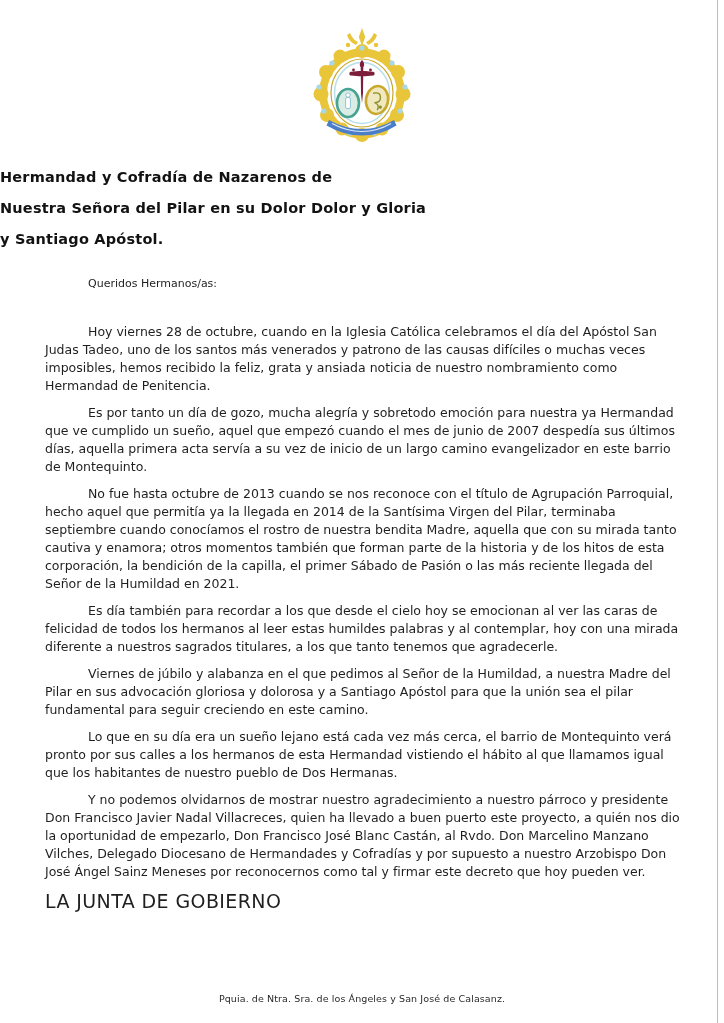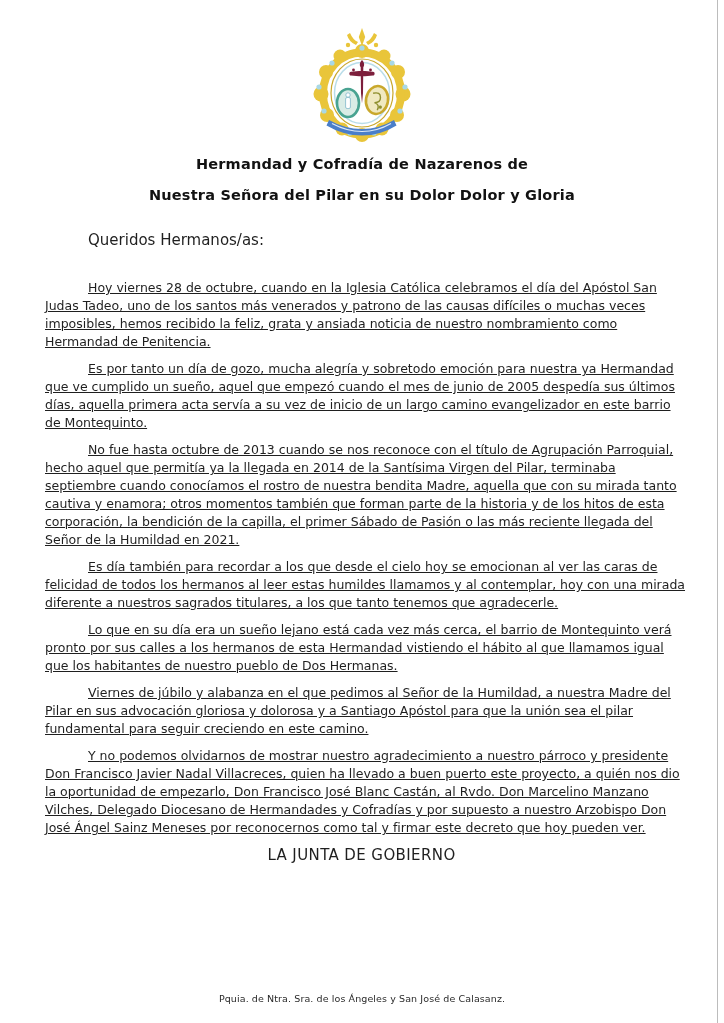--- a/index.html
+++ b/index.html
@@ -13,54 +13,53 @@
   }
   .scan-edge {
     position: absolute; top: 0; right: 6px;
     width: 1px; height: 100%;
     background: #bcbcbc;
   }
   .emblem-wrap { padding-top: 27px; text-align: center; }
   .emblem { display: inline-block; }
 
   .title-block {
-    margin-top: 2px;
-    text-align: center;
+    margin-top: 15px;
+    text-align: left;
     font-weight: bold;
     font-size: 14.5px;
     line-height: 31px;
     color: #121212;
     letter-spacing: 0.2px;
   }
 
   .content { padding: 0 38px 0 45px; }
 
   .greeting {
     margin-top: 20px;
     padding-left: 43px;
-    font-size: 15px;
+    font-size: 11px;
     line-height: 18px;
   }
 
   p.para {
     margin: 9px 0 0 0;
     font-size: 12.5px;
     line-height: 18px;
     text-indent: 43px;
     text-align: left;
     color: #1f1f1f;
-    text-decoration: underline;
   }
   p.para.first { margin-top: 30px; }
 
   .signature {
     margin-top: 9px;
     padding-right: 8px;
-    text-align: center;
-    font-size: 15px;
+    text-align: left;
+    font-size: 19px;
     letter-spacing: 0.4px;
     color: #1f1f1f;
   }
 
   .footer {
     position: absolute;
     top: 993px; left: 0; right: 0;
     display: flex;
     justify-content: center;
     gap: 13px;
@@ -138,31 +137,32 @@
     <g>
       <path d="M28 93 q16 9 33 9 q17 0 32 -9 l2.5 5.5 q-16 10 -34.5 10 q-18.5 0 -35.5 -10 Z" fill="#4a7ec9"></path>
       <path d="M31 96.5 q15 8 30 8 q15 0 29 -8" fill="none" stroke="#dbe8f8" stroke-width="1.2"></path>
     </g>
   </svg>
 </div>
 
 <div class="title-block">
   <div>Hermandad y Cofradía de Nazarenos de</div>
   <div>Nuestra Señora del Pilar en su Dolor Dolor y Gloria</div>
+  <div>y Santiago Apóstol.</div>
 </div>
 
 <div class="content">
   <div class="greeting">Queridos Hermanos/as:</div>
 
   <p class="para first">Hoy viernes 28 de octubre, cuando en la Iglesia Católica celebramos el día del Apóstol San Judas Tadeo, uno de los santos más venerados y patrono de las causas difíciles o muchas veces imposibles, hemos recibido la feliz, grata y ansiada noticia de nuestro nombramiento como Hermandad de Penitencia.</p>
-  <p class="para">Es por tanto un día de gozo, mucha alegría y sobretodo emoción para nuestra ya Hermandad que ve cumplido un sueño, aquel que empezó cuando el mes de junio de 2005 despedía sus últimos días, aquella primera acta servía a su vez de inicio de un largo camino evangelizador en este barrio de Montequinto.</p>
+  <p class="para">Es por tanto un día de gozo, mucha alegría y sobretodo emoción para nuestra ya Hermandad que ve cumplido un sueño, aquel que empezó cuando el mes de junio de 2007 despedía sus últimos días, aquella primera acta servía a su vez de inicio de un largo camino evangelizador en este barrio de Montequinto.</p>
   <p class="para">No fue hasta octubre de 2013 cuando se nos reconoce con el título de Agrupación Parroquial, hecho aquel que permitía ya la llegada en 2014 de la Santísima Virgen del Pilar, terminaba septiembre cuando conocíamos el rostro de nuestra bendita Madre, aquella que con su mirada tanto cautiva y enamora; otros momentos también que forman parte de la historia y de los hitos de esta corporación, la bendición de la capilla, el primer Sábado de Pasión o las más reciente llegada del Señor de la Humildad en 2021.</p>
-  <p class="para">Es día también para recordar a los que desde el cielo hoy se emocionan al ver las caras de felicidad de todos los hermanos al leer estas humildes llamamos y al contemplar, hoy con una mirada diferente a nuestros sagrados titulares, a los que tanto tenemos que agradecerle.</p>
+  <p class="para">Es día también para recordar a los que desde el cielo hoy se emocionan al ver las caras de felicidad de todos los hermanos al leer estas humildes palabras y al contemplar, hoy con una mirada diferente a nuestros sagrados titulares, a los que tanto tenemos que agradecerle.</p>
+  <p class="para">Viernes de júbilo y alabanza en el que pedimos al Señor de la Humildad, a nuestra Madre del Pilar en sus advocación gloriosa y dolorosa y a Santiago Apóstol para que la unión sea el pilar fundamental para seguir creciendo en este camino.</p>
   <p class="para">Lo que en su día era un sueño lejano está cada vez más cerca, el barrio de Montequinto verá pronto por sus calles a los hermanos de esta Hermandad vistiendo el hábito al que llamamos igual que los habitantes de nuestro pueblo de Dos Hermanas.</p>
-  <p class="para">Viernes de júbilo y alabanza en el que pedimos al Señor de la Humildad, a nuestra Madre del Pilar en sus advocación gloriosa y dolorosa y a Santiago Apóstol para que la unión sea el pilar fundamental para seguir creciendo en este camino.</p>
   <p class="para">Y no podemos olvidarnos de mostrar nuestro agradecimiento a nuestro párroco y presidente Don Francisco Javier Nadal Villacreces, quien ha llevado a buen puerto este proyecto, a quién nos dio la oportunidad de empezarlo, Don Francisco José Blanc Castán, al Rvdo. Don Marcelino Manzano Vilches, Delegado Diocesano de Hermandades y Cofradías y por supuesto a nuestro Arzobispo Don José Ángel Sainz Meneses por reconocernos como tal y firmar este decreto que hoy pueden ver.</p>
 
   <div class="signature">LA JUNTA DE GOBIERNO</div>
 </div>
 
 <div class="footer">
   <span>Pquia. de Ntra. Sra. de los Ángeles y San José de Calasanz.</span>
 </div>
 
 </body></html>

